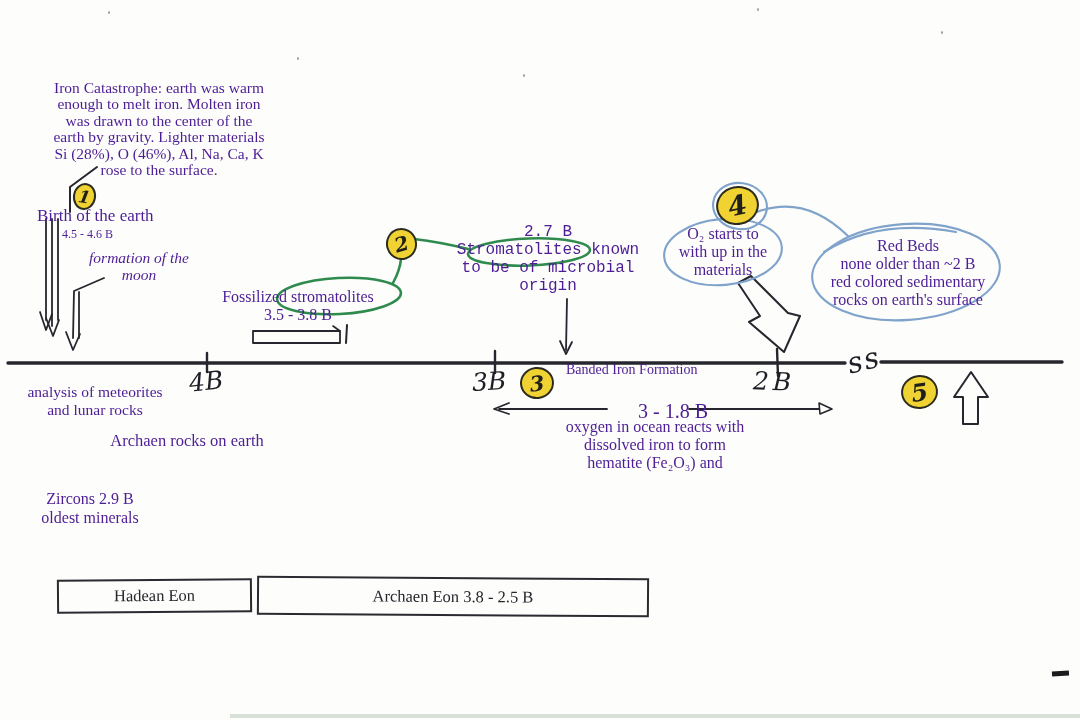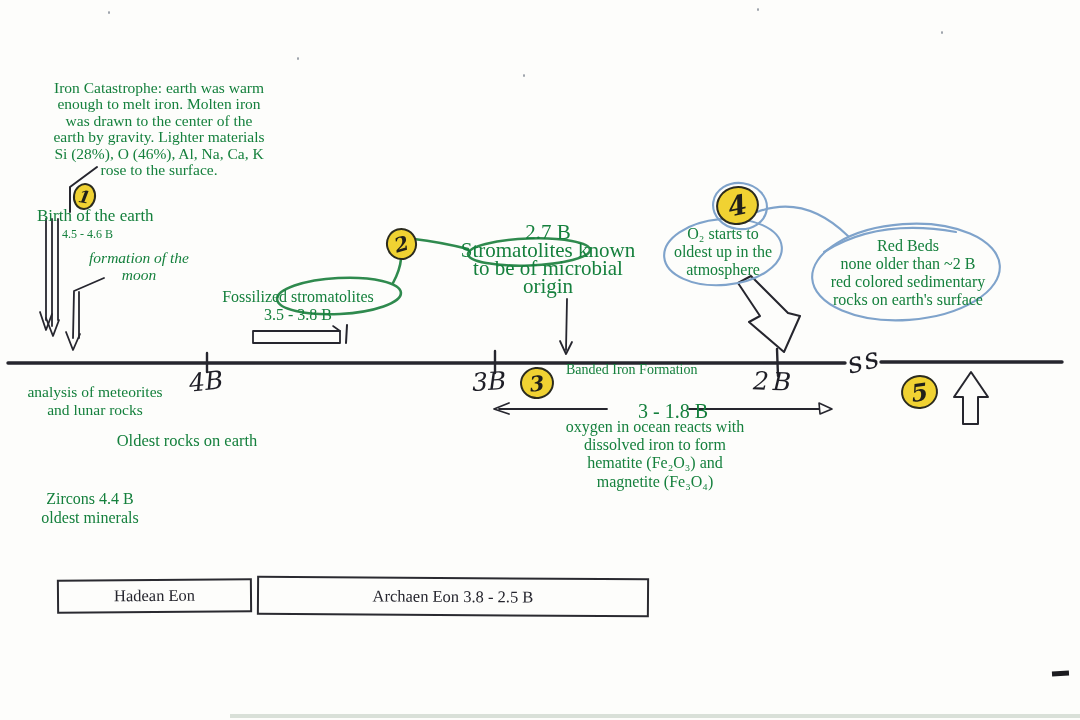--- a/index.html
+++ b/index.html
@@ -1,19 +1,19 @@
 <!DOCTYPE html>
 <html><head>
 <meta charset="utf-8">
 <style>
   html,body{margin:0;padding:0;}
   body{width:1080px;height:720px;position:relative;background:#fbfbf8;overflow:hidden;
        font-family:"Liberation Serif","DejaVu Serif",serif;color:#26262e;}
   .page{position:absolute;inset:0;background:#fdfdfb;}
-  .t{position:absolute;color:#15803d;}
+  .t{position:absolute;color:#4c1d95;}
   .c{text-align:center;}
   .nw{white-space:nowrap;}
   .hw{position:absolute;font-family:"DejaVu Serif",serif;font-style:italic;color:#1e1e26;}
   .marker{position:absolute;background:#f0d232;border:2.5px solid #2b2b1e;border-radius:50%;
           display:flex;align-items:center;justify-content:center;
           font-family:"DejaVu Serif",serif;font-style:italic;font-weight:bold;color:#20201a;
           box-sizing:border-box;}
   .eon-box{position:absolute;border:2px solid #2a2a30;background:transparent;
            display:flex;align-items:center;justify-content:center;font-size:16.5px;}
   svg.overlay{position:absolute;left:0;top:0;}
@@ -99,61 +99,60 @@
   <div class="t c" style="left:84px;top:249px;width:110px;font-size:15.5px;line-height:17px;font-style:italic;">
     <div>formation of the</div>
     <div>moon</div>
   </div>
 
   <div class="t c" style="left:205px;top:288px;width:186px;font-size:16px;line-height:18px;">
     <div>Fossilized stromatolites</div>
     <div>3.5 - 3.8 B</div>
   </div>
 
-  <div class="t c" style="left:455px;top:223px;width:186px;font-size:21px;line-height:18px;">
+  <div class="t c" style="left:455px;top:223px;width:186px;font-size:16px;line-height:18px;font-family:Liberation Mono, monospace;">
     <div>2.7 B</div>
     <div>Stromatolites known</div>
     <div>to be of microbial</div>
     <div>origin</div>
   </div>
 
   <div class="t c" style="left:655px;top:225px;width:136px;font-size:16px;line-height:18px;">
     <div>O₂ starts to</div>
-    <div>oldest up in the</div>
-    <div>atmosphere</div>
+    <div>with up in the</div>
+    <div>materials</div>
   </div>
 
   <div class="t c" style="left:812px;top:237px;width:192px;font-size:16px;line-height:18px;">
     <div>Red Beds</div>
     <div>none older than ~2 B</div>
     <div>red colored sedimentary</div>
     <div>rocks on earth's surface</div>
   </div>
 
   <div class="t c" style="left:12px;top:383px;width:166px;font-size:15.5px;line-height:17.5px;">
     <div>analysis of meteorites</div>
     <div>and lunar rocks</div>
   </div>
 
   <div class="t c" style="left:103px;top:431px;width:168px;font-size:16.5px;line-height:19px;">
-    <div>Oldest rocks on earth</div>
+    <div>Archaen rocks on earth</div>
   </div>
 
   <div class="t c" style="left:28px;top:490px;width:124px;font-size:16px;line-height:18.5px;">
-    <div>Zircons 4.4 B</div>
+    <div>Zircons 2.9 B</div>
     <div>oldest minerals</div>
   </div>
 
   <div class="t nw" style="left:566px;top:362px;font-size:14px;">Banded Iron Formation</div>
   <div class="t nw" style="left:638px;top:400px;font-size:20px;">3 - 1.8 B</div>
   <div class="t c" style="left:540px;top:418px;width:230px;font-size:16px;line-height:18.2px;">
     <div>oxygen in ocean reacts with</div>
     <div>dissolved iron to form</div>
     <div>hematite (Fe₂O₃) and</div>
-    <div>magnetite (Fe₃O₄)</div>
   </div>
 
 
   <div class="hw" style="left:189px;top:367px;font-size:25px;transform:rotate(-6deg);">4B</div>
   <div class="hw" style="left:472px;top:367px;font-size:25px;transform:rotate(-3deg);">3B</div>
   <div class="hw" style="left:753px;top:367px;font-size:25px;letter-spacing:4px;transform:rotate(2deg);">2B</div>
   <div class="hw" style="left:847px;top:343px;font-size:29px;letter-spacing:2px;transform:rotate(-14deg);">ss</div>
 
   <div class="marker" style="left:73px;top:183px;width:23px;height:27px;font-size:17px;transform:rotate(10deg);">1</div>
   <div class="marker" style="left:386px;top:228px;width:31px;height:32px;font-size:20px;transform:rotate(-16deg);">2</div>

